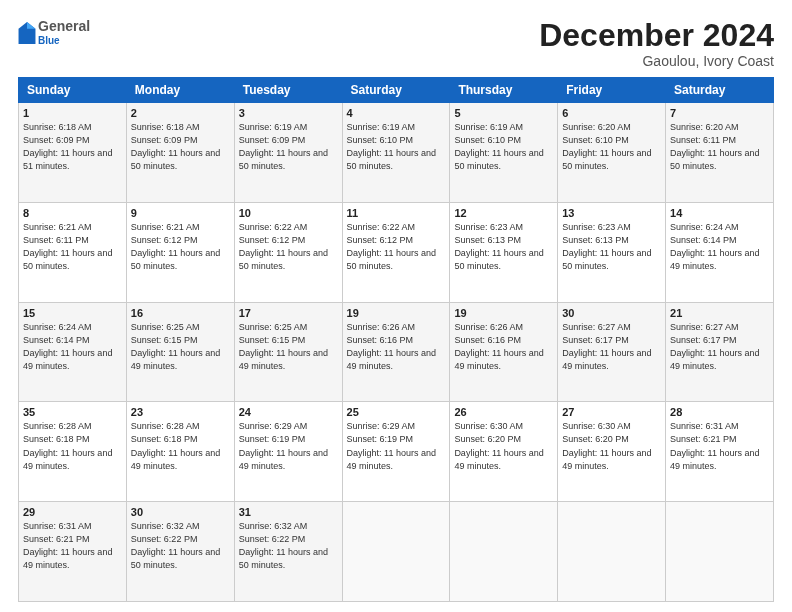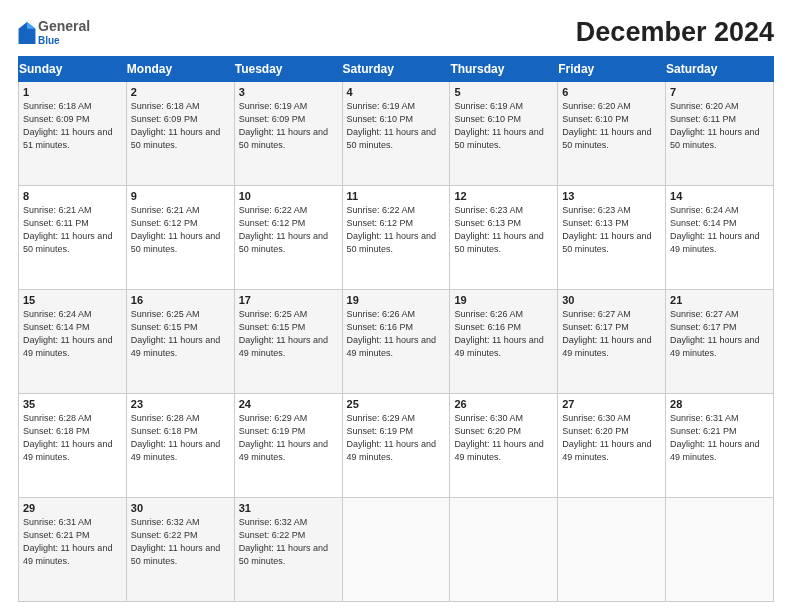--- a/index.html
+++ b/index.html
@@ -38,42 +38,42 @@
     .logo-blue { color: #1565C0; font-weight: bold; font-size: 10px; }
     .logo-icon {
       width: 18px;
       height: 22px;
       margin-top: 2px;
     }
     .title-area {
       text-align: right;
     }
     .month-title {
-      font-size: 27px;
+      font-size: 32px;
       font-weight: bold;
       color: #222;
       line-height: 1.1;
     }
     .location {
       font-size: 14px;
       color: #555;
     }
     .calendar {
       flex: 1;
       border: 1px solid #ccc;
       border-collapse: collapse;
       width: 100%;
       table-layout: fixed;
     }
     .calendar th {
       background: #1565C0;
       color: #fff;
       font-size: 12px;
       font-weight: bold;
-      padding: 5px 0;
+      padding: 5px 8px;
       text-align: left;
       border: 1px solid #1565C0;
     }
     .calendar td {
       border: 1px solid #ccc;
       vertical-align: top;
       padding: 4px 4px 4px 4px;
       font-size: 9.5px;
       color: #333;
       background: #fff;
@@ -115,20 +115,21 @@
         <polygon points="10,0 20,8 20,26 0,26 0,8" fill="#1565C0"></polygon>
         <polygon points="10,0 20,8 10,8" fill="#42A5F5"></polygon>
       </svg>
       <div class="logo-text">
         <span class="logo-general">General</span>
         <span class="logo-blue">Blue</span>
       </div>
     </div>
     <div class="title-area">
       <div class="month-title">December 2024</div>
+      <div class="location">Gaoulou, Ivory Coast</div>
     </div>
   </div>
 
   <table class="calendar">
     <thead>
       <tr>
         <th>Sunday</th>
         <th>Monday</th>
         <th>Tuesday</th>
         <th>Saturday</th>

